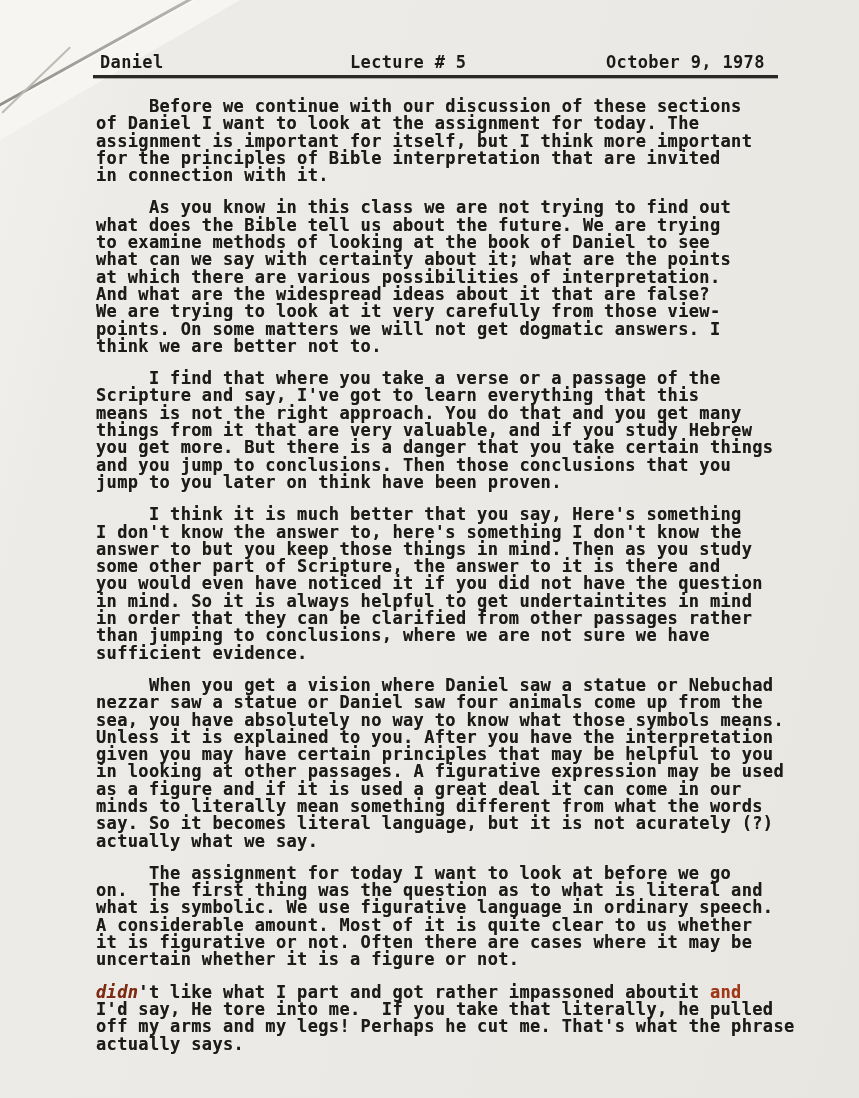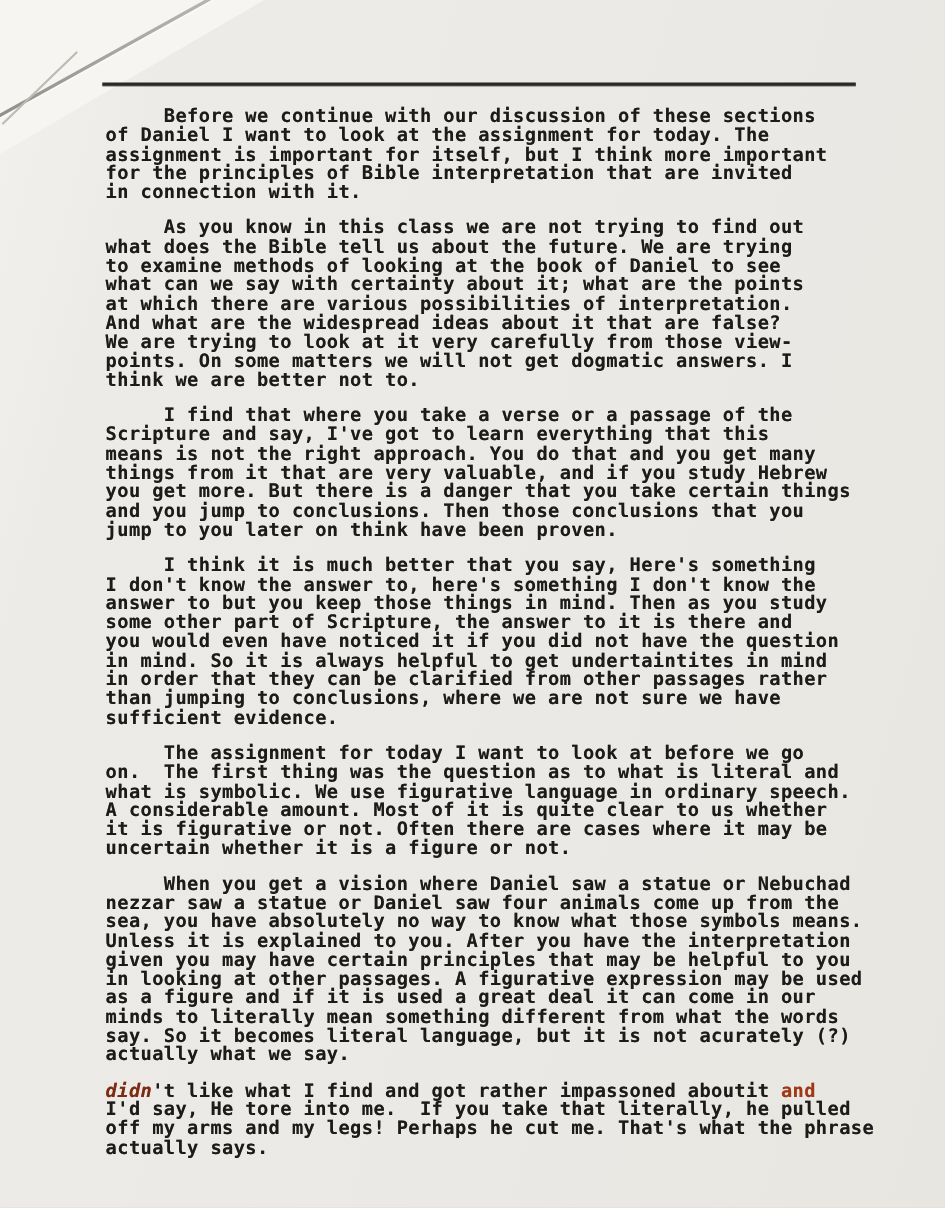--- a/index.html
+++ b/index.html
@@ -84,20 +84,25 @@
 </style>
 </head>
 <body>
 
 <div class="page">
 
   <div class="corner-light"></div>
   <div class="crease line1"></div>
   <div class="crease line2"></div>
 
+  <div class="header">
+    <span class="course">Daniel</span>
+    <span class="lecture">Lecture # 5</span>
+    <span class="date">October 9, 1978</span>
+  </div>
   <div class="rule"></div>
 
   <div class="body-text">
     <div class="para">     Before we continue with our discussion of these sections
 of Daniel I want to look at the assignment for today. The
 assignment is important for itself, but I think more important
 for the principles of Bible interpretation that are invited
 in connection with it.</div>
     <div class="para">     As you know in this class we are not trying to find out
 what does the Bible tell us about the future. We are trying
@@ -117,35 +122,35 @@
 jump to you later on think have been proven.</div>
     <div class="para">     I think it is much better that you say, Here's something
 I don't know the answer to, here's something I don't know the
 answer to but you keep those things in mind. Then as you study
 some other part of Scripture, the answer to it is there and
 you would even have noticed it if you did not have the question
 in mind. So it is always helpful to get undertaintites in mind
 in order that they can be clarified from other passages rather
 than jumping to conclusions, where we are not sure we have
 sufficient evidence.</div>
-    <div class="para">     The assignment for today I want to look at before we go
-on.  The first thing was the question as to what is literal and
-what is symbolic. We use figurative language in ordinary speech.
-A considerable amount. Most of it is quite clear to us whether
-it is figurative or not. Often there are cases where it may be
-uncertain whether it is a figure or not.</div>
     <div class="para">     When you get a vision where Daniel saw a statue or Nebuchad
 nezzar saw a statue or Daniel saw four animals come up from the
 sea, you have absolutely no way to know what those symbols means.
 Unless it is explained to you. After you have the interpretation
 given you may have certain principles that may be helpful to you
 in looking at other passages. A figurative expression may be used
 as a figure and if it is used a great deal it can come in our
 minds to literally mean something different from what the words
 say. So it becomes literal language, but it is not acurately (?)
 actually what we say.</div>
-    <div class="para"><span class="w-italic-red">didn</span><span>'t like what I find and got rather impassoned aboutit </span><span class="w-red">and</span><span>
+    <div class="para">     The assignment for today I want to look at before we go
+on.  The first thing was the question as to what is literal and
+what is symbolic. We use figurative language in ordinary speech.
+A considerable amount. Most of it is quite clear to us whether
+it is figurative or not. Often there are cases where it may be
+uncertain whether it is a figure or not.</div>
+    <div class="para"><span class="w-italic-red">didn</span><span>'t like what I part and got rather impassoned aboutit </span><span class="w-red">and</span><span>
 I'd say, He tore into me.  If you take that literally, he pulled
 off my arms and my legs! Perhaps he cut me. That's what the phrase
 actually says.</span></div>
   </div>
 
 </div>
 
 </body></html>

